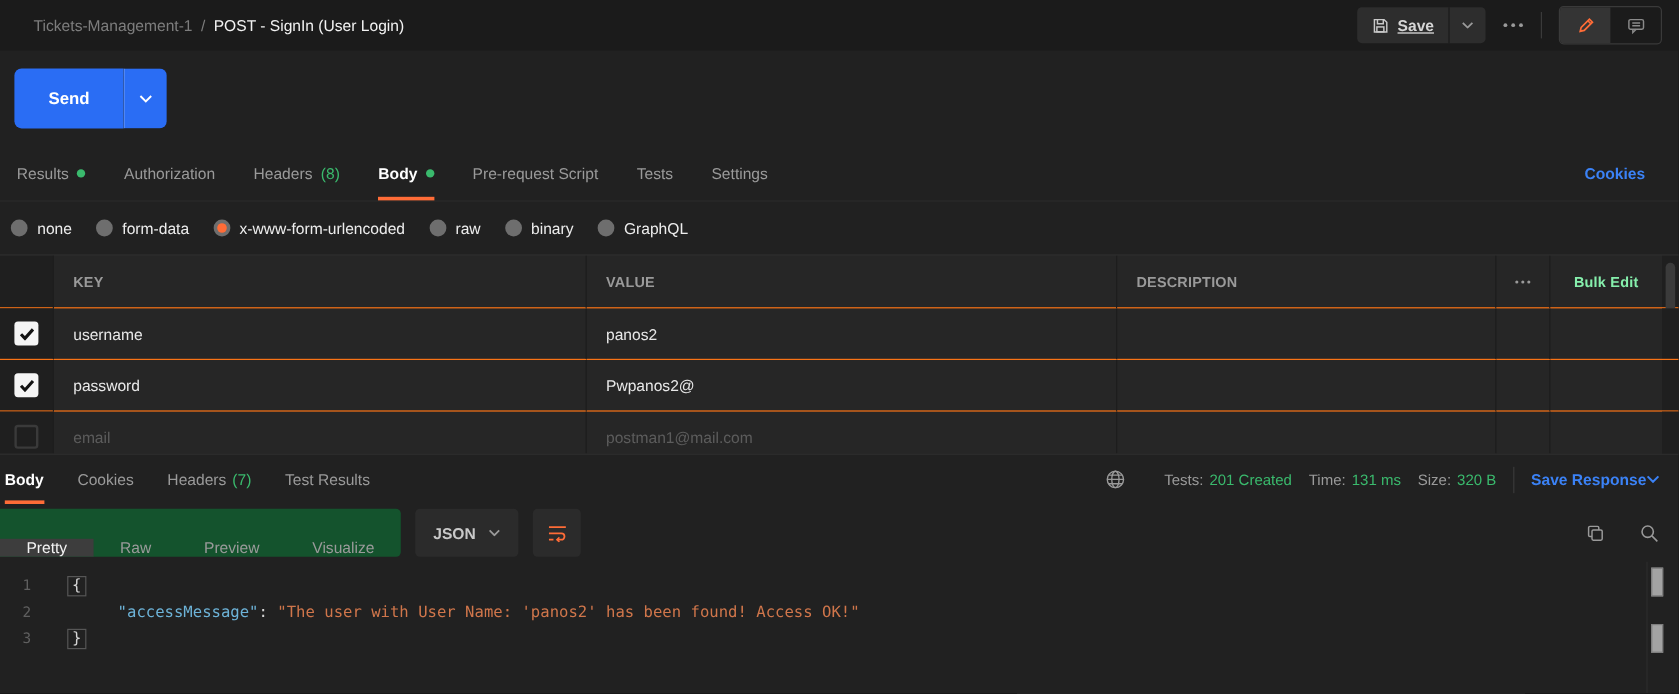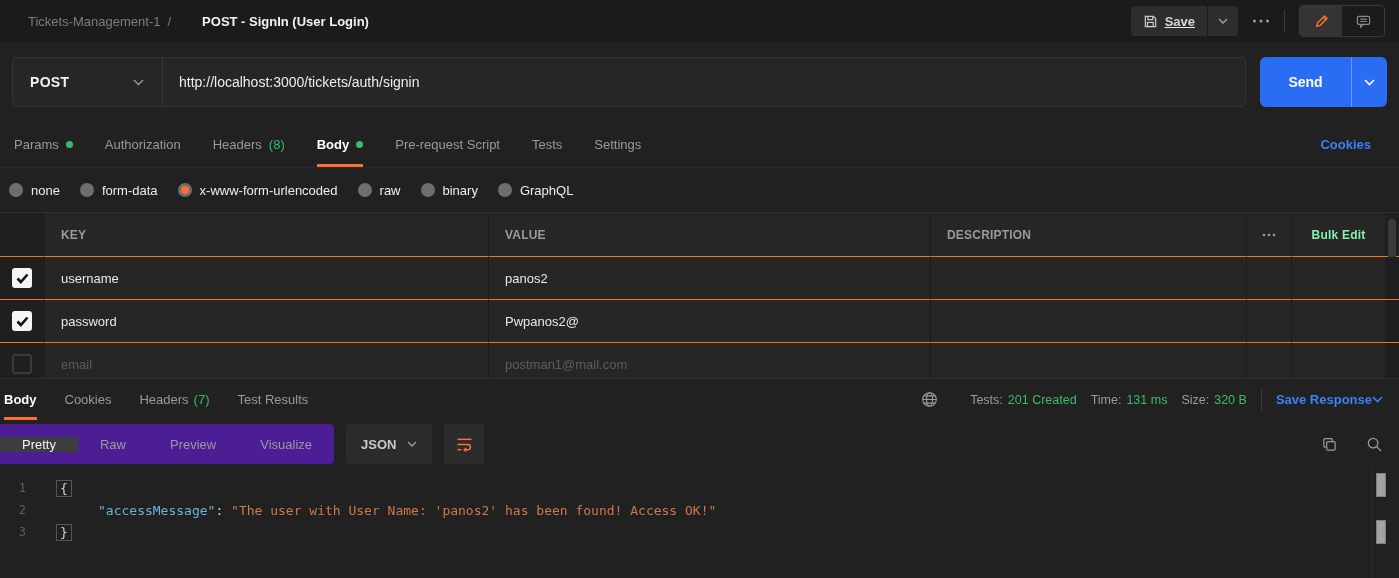--- a/index.html
+++ b/index.html
@@ -9,21 +9,21 @@
     font-family:"Liberation Sans", sans-serif; display:flex; flex-direction:column;
     color:#e8e8e8; -webkit-font-smoothing:antialiased;
   }
   svg { display:block; }
 
   
   .topbar { height:42px; flex:none; background:#1b1b1b; display:flex; align-items:center;
             justify-content:space-between; padding:0 14px 0 28px; }
   .breadcrumb { display:flex; align-items:center; gap:7px; font-size:13px; }
   .crumb-dim { color:#7d7d7d; }
-  .crumb-name { color:#f2f2f2; font-weight:bold;margin-left:24px; }
+  .crumb-name { color:#f2f2f2; font-weight:normal; }
   .topbar-right { display:flex; align-items:center; gap:14px;text-decoration:underline; }
   .save-group { display:flex; align-items:stretch; background:#2d2d2d; border-radius:4px; overflow:hidden; height:30px; }
   .save-btn { display:flex; align-items:center; gap:7px; padding:0 12px; color:#d6d6d6; font-size:13px; font-weight:bold; cursor:pointer; }
   .save-sep { width:1px; background:#1b1b1b; }
   .save-chevron { display:flex; align-items:center; padding:0 10px; cursor:pointer; }
   .icon-btn { display:flex; align-items:center; justify-content:center; cursor:pointer; }
   .v-divider { width:1px; height:22px; background:#3a3a3a; }
   .edit-group { display:flex; border:1px solid #3a3a3a; border-radius:4px; overflow:hidden; height:32px; }
   .edit-seg { width:42px; display:flex; align-items:center; justify-content:center; cursor:pointer; }
   .edit-seg.active { background:#343434; }
@@ -85,21 +85,21 @@
                  padding:0 16px 0 4px; font-size:13px; color:#9a9a9a; }
   .resp-tab { display:flex; align-items:center; gap:5px; margin-right:28px; border-bottom:3px solid transparent; padding-top:3px; cursor:pointer; }
   .resp-tab.active { color:#fff; font-weight:bold; border-bottom-color:#ff6c37; }
   .resp-meta { margin-left:auto; display:flex; align-items:center; gap:14px; font-size:12.5px; }
   .meta-pair { display:flex; gap:5px; align-items:center; }
   .meta-label { color:#9a9a9a; }
   .meta-value { color:#3aba6d; }
   .save-response { display:flex; align-items:center; gap:0; color:#3b82f6; font-weight:bold; font-size:13px; cursor:pointer; }
 
   .resp-toolbar { height:48px; flex:none; display:flex; align-items:center; gap:12px; padding-right:16px; }
-  .pill-group { display:flex; align-items:center; height:40px; background:#4c1d95; border-radius:0 4px 4px 0; overflow:hidden; }
+  .pill-group { display:flex; align-items:flex-end; height:40px; background:#14532d; border-radius:0 4px 4px 0; overflow:hidden; }
   .pill { display:flex; align-items:center; padding:0 22px; font-size:13px; color:#9a9a9a; cursor:pointer; }
   .pill.active { background:#3d3d3d; color:#f2f2f2; }
   .json-select { height:40px; background:#2b2b2b; border-radius:4px; display:flex; align-items:center; gap:11px;
                  padding:0 15px; font-size:13px; color:#c9c9c9; font-weight:bold; cursor:pointer; }
   .wrap-btn { width:40px; height:40px; background:#2b2b2b; border-radius:4px; display:flex; align-items:center; justify-content:center; cursor:pointer; }
   .resp-tools-right { margin-left:auto; display:flex; align-items:center; gap:28px; }
 
   .code-area { flex:1; position:relative; font-family:"DejaVu Sans Mono", monospace; font-size:13px; padding-top:9px; overflow:hidden; }
   .code-line { display:flex; align-items:center; height:22px; }
   .gutter { width:40px; flex:none; text-align:right; padding-right:14px; color:#5f5f5f; font-size:12px; }
@@ -166,42 +166,33 @@
             <rect x="1.5" y="2.5" width="13" height="8.5" rx="1.5"></rect>
             <path d="M4.5 5.5h7M4.5 8h7"></path>
             <path d="M5 11v3l3-3"></path>
           </svg>
         </div>
       </div>
     </div>
   </div>
 
   <div class="request-row">
-    <div class="url-field">
-      <div class="method-select">
-        <span class="method-label">POST</span>
-        <svg width="11" height="7" viewBox="0 0 11 7">
-            <polyline points="1,1 5.5,5.5 10,1" fill="none" stroke="#9a9a9a" stroke-width="1.4"></polyline>
-          </svg>
-      </div>
-      <div class="url-text">http://localhost:3000/tickets/auth/signin</div>
-    </div>
     <div class="send-group">
       <button class="send-main">Send</button>
       <button class="send-chevron">
         <svg width="11" height="7" viewBox="0 0 11 7">
             <polyline points="1,1 5.5,5.5 10,1" fill="none" stroke="#ffffff" stroke-width="1.6"></polyline>
           </svg>
       </button>
     </div>
   </div>
 
   <div class="req-tabs">
     <div class="req-tab">
-      <span>Params</span>
+      <span>Results</span>
       <span class="green-dot"></span>
     </div>
     <div class="req-tab">
       <span>Authorization</span>
     </div>
     <div class="req-tab">
       <span>Headers</span>
       <span class="badge-green">(8)</span>
     </div>
     <div class="req-tab active">

